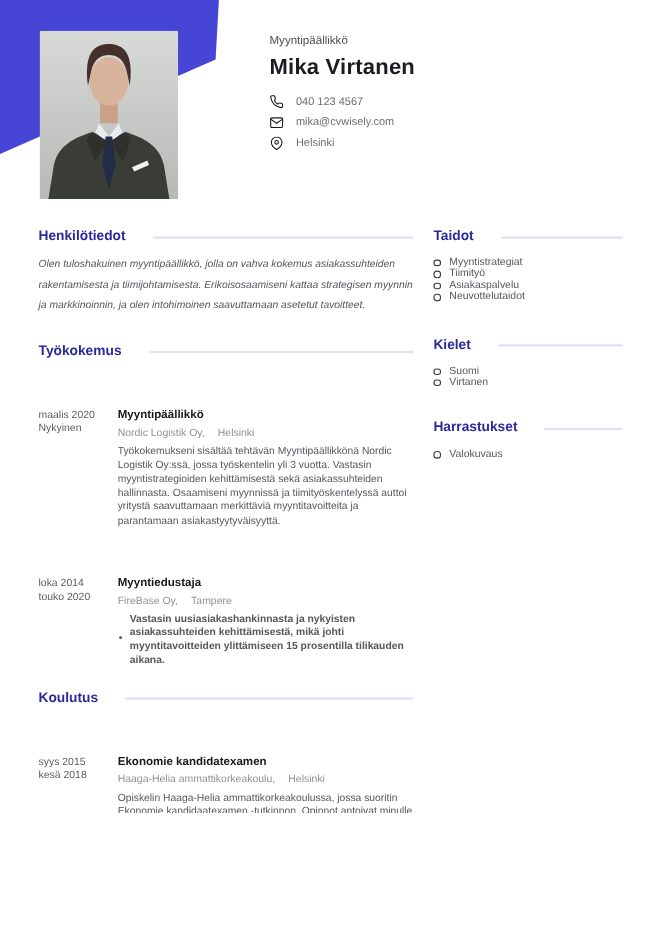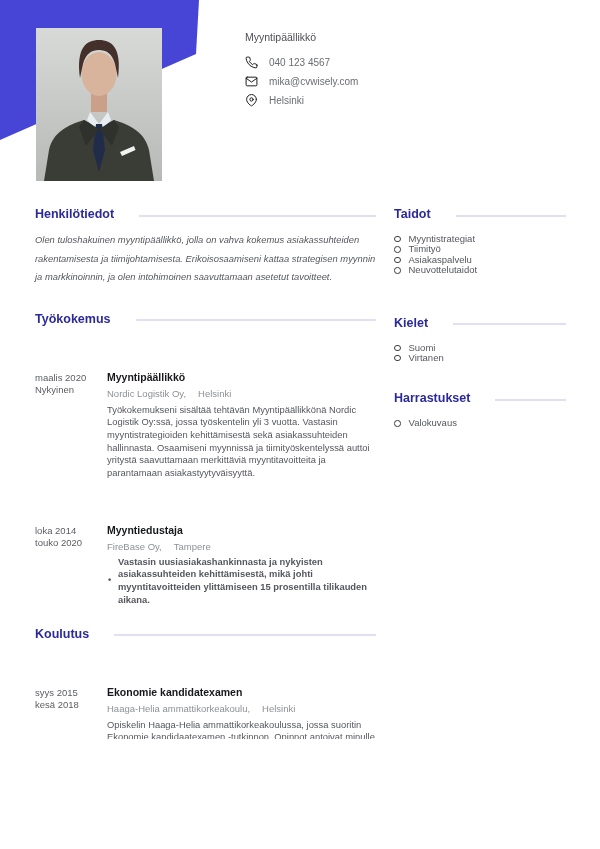--- a/index.html
+++ b/index.html
@@ -31,21 +31,21 @@
   .col-main { position:absolute; left:35px; top:207px; width:341px; }
   .col-side { position:absolute; left:394px; top:207px; width:172px; }
 
   
   .sec-head { display:flex; align-items:center;gap:16px; }
   .sec-title { font-size:12.5px; font-weight:bold; color:#2b2a9a; white-space:nowrap; line-height:15px; }
   .sec-rule { flex:1; height:2px; background:#e1dff4; margin-left:9px; margin-top:2px; }
 
   .section-profile { margin-bottom:25px; }
   .section-experience { margin-bottom:20px; }
-  .section-skills { margin-bottom:40px; }
+  .section-skills { margin-bottom:30px; }
   .section-languages { margin-bottom:28px; }
 
   .profile-text { margin-top:9px; font-size:9.4px; line-height:18.5px; color:#55575f;font-style:italic; }
 
   
   .entries { margin-top:9px; }
   .entry { display:grid; grid-template-columns:72px 1fr; margin-bottom:7px;margin-top:44px; }
   .entry-dates { font-size:9.5px; line-height:12.5px; color:#5a5c63; padding-top:1px; }
   .entry-role { font-size:10.5px; font-weight:bold; color:#17181c; line-height:13px; }
   .entry-company { margin-top:4px; font-size:9.5px; color:#8d9097; display:flex; gap:12px; line-height:12px; }
@@ -83,20 +83,21 @@
       <path d="M54 84 L63 96 L72 84 L75 92 L63 104 L51 92 Z" fill="#e8edf1"></path>
       <path d="M60 96 L66 96 L69 122 L63 144 L57 122 Z" fill="#202c49"></path>
       <path d="M48 92 L63 101 L50 118 L43 99 Z" fill="#2f312c"></path>
       <path d="M78 92 L63 101 L76 118 L83 99 Z" fill="#2f312c"></path>
       <path d="M84 124 l14 -6 l1.5 4 l-13.5 6 z" fill="#f2f2f0"></path>
     </svg>
   </div>
 
   <div class="header-text">
     <div class="job-title">Myyntipäällikkö</div>
+    <div class="person-name">Mika Virtanen</div>
     <div class="contacts">
       <div class="contact-row">
         <svg viewBox="0 0 24 24">
             <path d="M22 16.9v3a2 2 0 0 1-2.2 2 19.8 19.8 0 0 1-8.6-3.1 19.5 19.5 0 0 1-6-6A19.8 19.8 0 0 1 2.1 4.2 2 2 0 0 1 4.1 2h3a2 2 0 0 1 2 1.7c.1 1 .4 1.9.7 2.8a2 2 0 0 1-.5 2.1L8.1 9.9a16 16 0 0 0 6 6l1.3-1.2a2 2 0 0 1 2.1-.5c.9.3 1.8.6 2.8.7a2 2 0 0 1 1.7 2z"></path>
           </svg>
         <span class="contact-value">040 123 4567</span>
       </div>
       <div class="contact-row">
         <svg viewBox="0 0 24 24">
             <rect x="2" y="4" width="20" height="16" rx="2"></rect>

